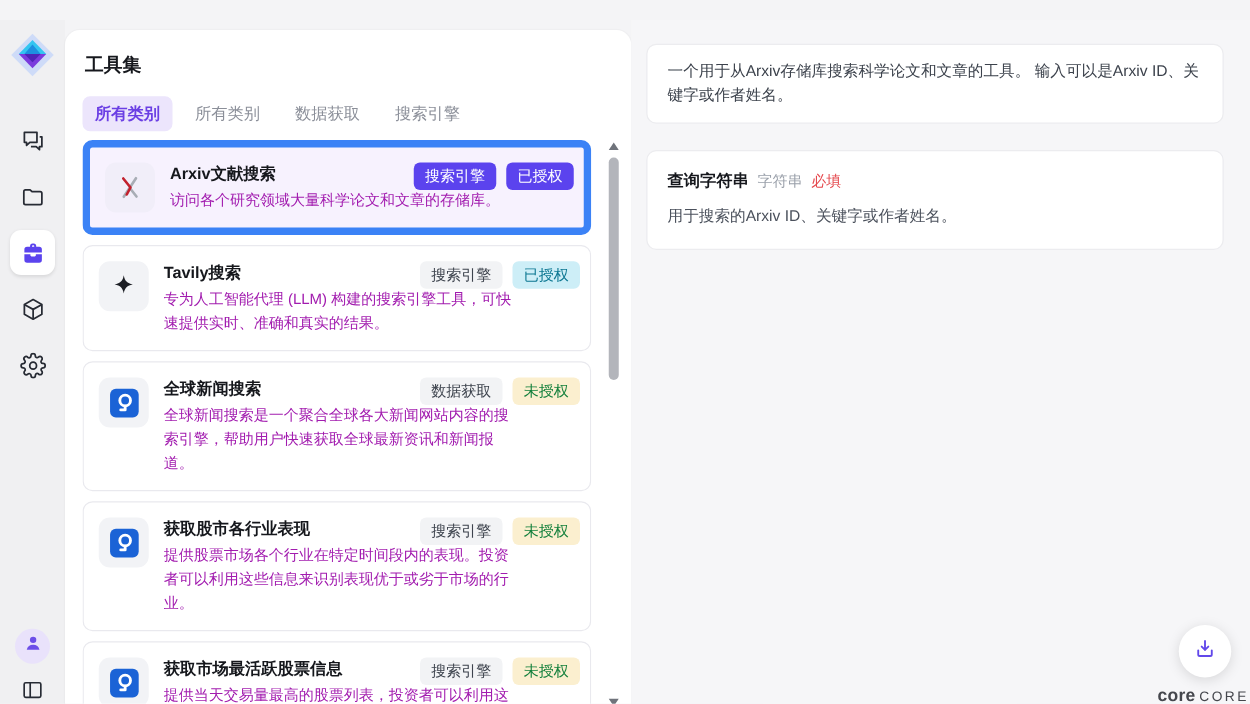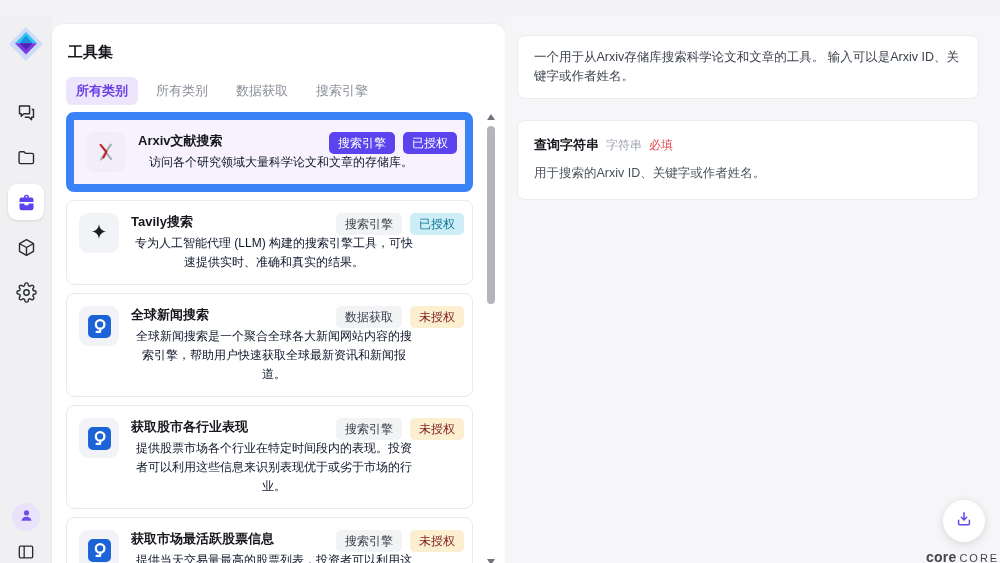--- a/index.html
+++ b/index.html
@@ -26,34 +26,34 @@
   
   .panel{position:absolute;left:52px;top:8px;width:453px;height:549px;background:#fff;
     border-radius:12px;overflow:hidden;box-shadow:0 0 0 1px rgba(0,0,0,.02);}
   .panel-title{margin:19px 0 0 16px;font-size:15px;font-weight:bold;color:#16181d;}
   .tabs{display:flex;gap:8px;margin:15px 0 0 14px;}
   .tab{font-size:13px;color:#8b8f99;padding:5px 10px;border-radius:6px;cursor:pointer;white-space:nowrap;font-family:Liberation Serif, serif;}
   .tab.active{background:#ece5fc;color:#6b3fe4;font-weight:bold;}
   .list{position:absolute;left:14px;top:88px;width:407px;bottom:0;overflow:hidden;}
   .card{position:relative;background:#fff;border:1px solid #e9e9ee;border-radius:8px;
     padding:12px 12px 12px 64px;margin-bottom:8px;min-height:58px;cursor:pointer;}
-  .card.selected{border:8px solid #3b82f6;background:#f7f2fe;}
+  .card.selected{border:6px solid #3b82f6;background:#f7f2fe;}
   .card-icon{position:absolute;left:12px;top:12px;width:40px;height:40px;border-radius:9px;
     background:#f2f3f6;display:flex;align-items:center;justify-content:center;}
   .card.selected .card-icon{background:#f1eef9;}
   .card-icon svg{width:24px;height:24px;}
   .card-icon.icon-search svg{width:25px;height:25px;}
   .card-title{font-size:13px;font-weight:bold;color:#15171c;line-height:17px;padding-right:150px;}
-  .card-desc{font-size:12px;color:#0f172a;line-height:19px;margin-top:4px;max-width:286px;text-align:center;}
+  .card-desc{font-size:12px;color:#a21caf;line-height:19px;margin-top:4px;max-width:286px;}
   .card-badges{position:absolute;top:12px;right:8px;display:flex;gap:8px;}
   .badge{font-size:12px;line-height:16px;padding:3px 9px;border-radius:5px;white-space:nowrap;}
   .badge-solid{background:#5b43ee;color:#fff;}
   .badge-gray{background:#f2f3f5;color:#3d434d;}
   .badge-cyan{background:#cdeef7;color:#0c7792;}
-  .badge-yellow{background:#fbefcf;color:#7f1d1d;}
+  .badge-yellow{background:#fbefcf;color:#15803d;}
 
   
   .sb{position:absolute;right:9px;top:90px;bottom:8px;width:10px;}
   .sb-arrow{width:0;height:0;border-left:4px solid transparent;border-right:4px solid transparent;
     margin:0 auto;cursor:pointer;}
   .sb-arrow.up{border-bottom:6px solid #6f737b;}
   .sb-arrow.down{border-top:6px solid #6f737b;position:absolute;bottom:0;left:1px;}
   .sb-thumb{width:8px;margin:6px auto 0;height:178px;border-radius:4px;background:#b3b5bb;cursor:pointer;}
 
   

